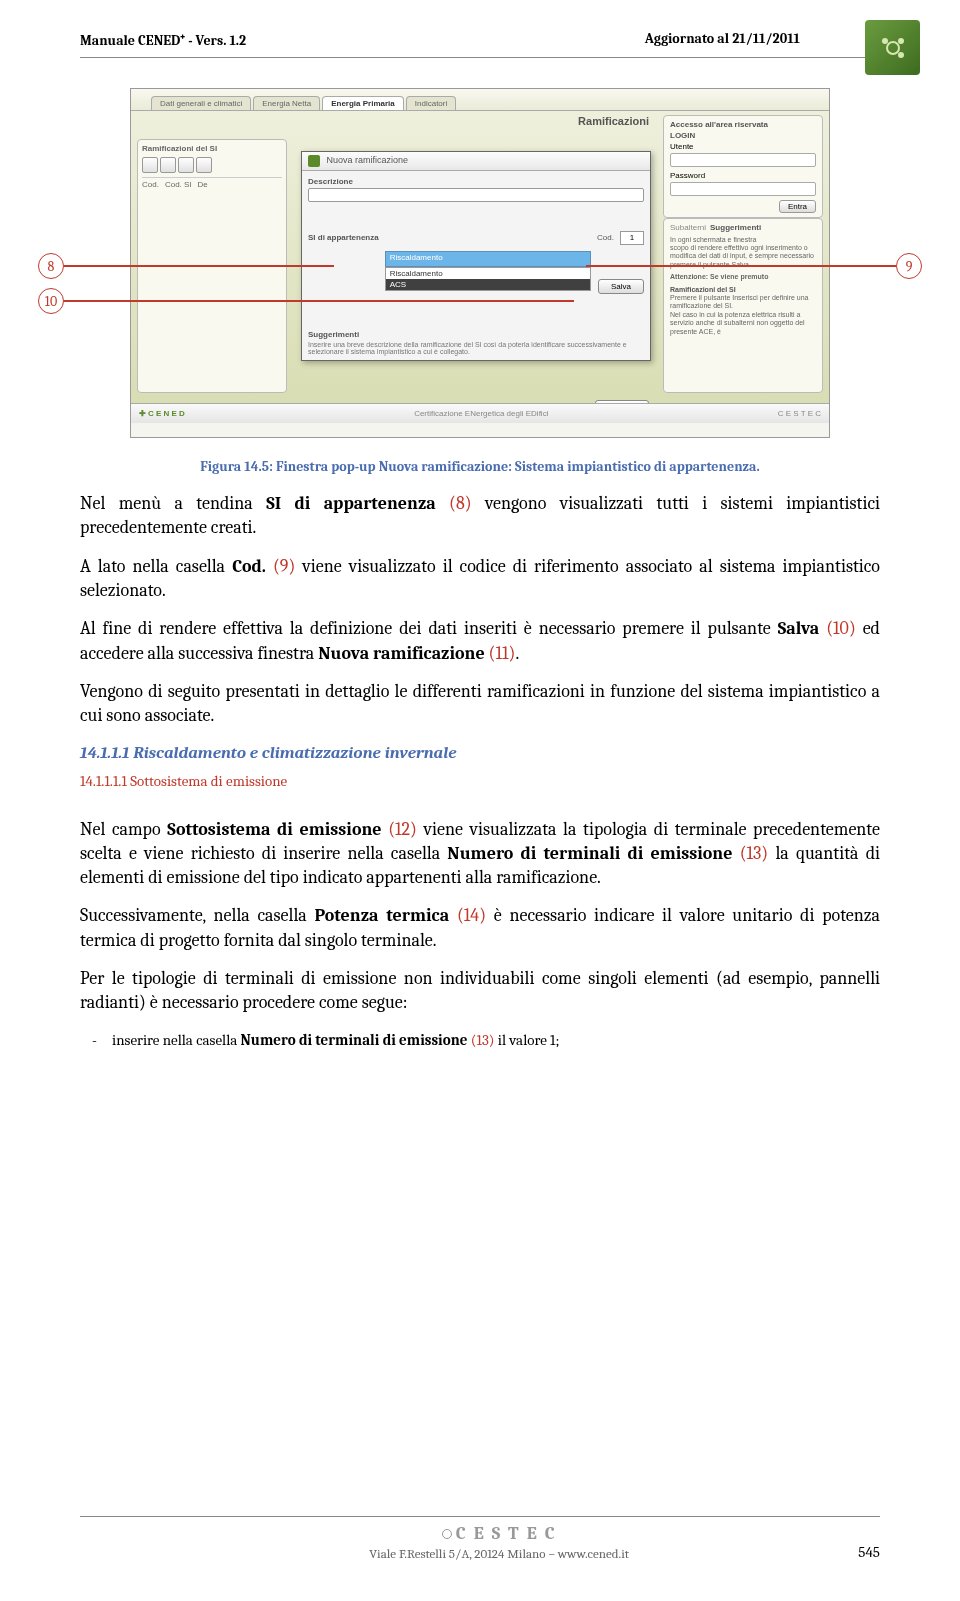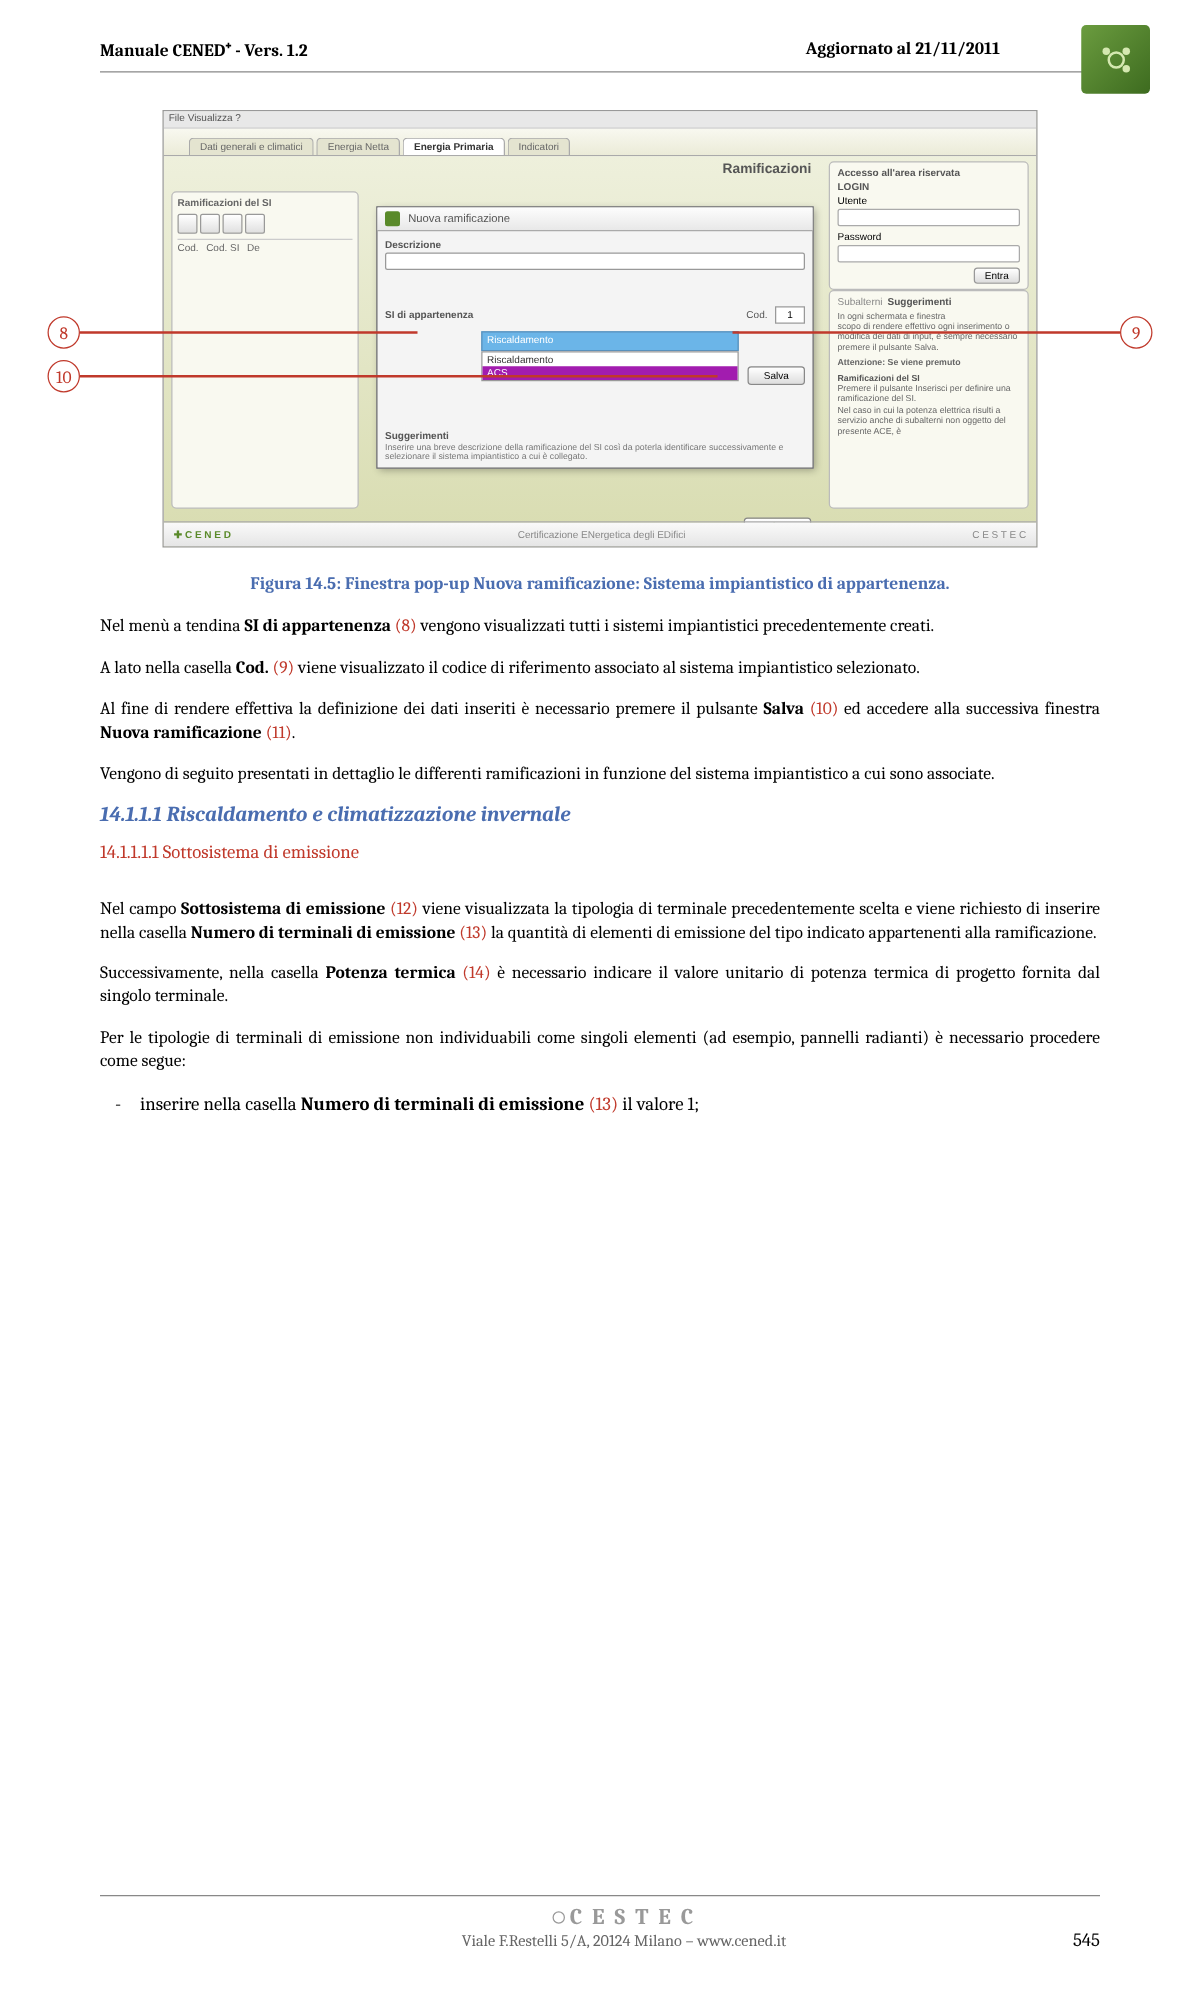--- a/index.html
+++ b/index.html
@@ -227,21 +227,21 @@
     left: 0;
     right: 0;
     background: #fff;
     border: 1px solid #999;
   }
   .ss-select-item {
     font-size: 8px;
     padding: 1px 4px;
     color: #333;
   }
-  .ss-select-item.hl { background: #a21caf; color: #fff; }
+  .ss-select-item.hl { background: #404040; color: #fff; }
   .ss-cod { font-size: 8px; color: #555; }
   .ss-cod-field { width: 24px; height: 14px; background: #fff; border: 1px solid #999; display: inline-block; font-size: 8px; text-align: center; line-height: 12px; }
   .ss-salva-btn {
     float: right;
     margin-top: 12px;
     font-size: 8px;
     padding: 2px 12px;
     background: linear-gradient(#fff,#ddd);
     border: 1px solid #888;
     border-radius: 3px;
@@ -309,21 +309,21 @@
   }
   .figure-caption {
     text-align: center;
     color: #4a6db0;
     font-weight: bold;
     font-size: 14px;
     margin: 8px 0 16px 0;
     line-height: 1.3;
   }
   p.body-text {
-    font-size: 14px;
+    font-size: 18px;
     line-height: 1.35;
     margin-bottom: 14px;
     text-align: justify;
   }
   .red { color: #c0392b; }
   .h3-blue {
     color: #4a6db0;
     font-weight: bold;
     font-style: italic;
     font-size: 17px;
@@ -406,21 +406,20 @@
       <circle cx="15" cy="15" r="6" fill="none" stroke="#d4e8b0" stroke-width="2"></circle>
       <circle cx="23" cy="8" r="3"></circle>
       <circle cx="7" cy="8" r="3"></circle>
       <circle cx="23" cy="22" r="3"></circle>
     </svg>
 </div>
 <hr class="divider-top">
 
 <div class="screenshot-wrap">
   <div class="screenshot">
-    <div class="ss-top">File   Visualizza   ?</div>
     <div class="ss-tabs">
       <div class="ss-tab">Dati generali e climatici</div>
       <div class="ss-tab">Energia Netta</div>
       <div class="ss-tab active">Energia Primaria</div>
       <div class="ss-tab">Indicatori</div>
     </div>
     <div class="ss-body">
       <div class="ss-titlebar">Ramificazioni</div>
       <div class="ss-left-panel">
         <div class="ss-left-header">Ramificazioni del SI</div>

